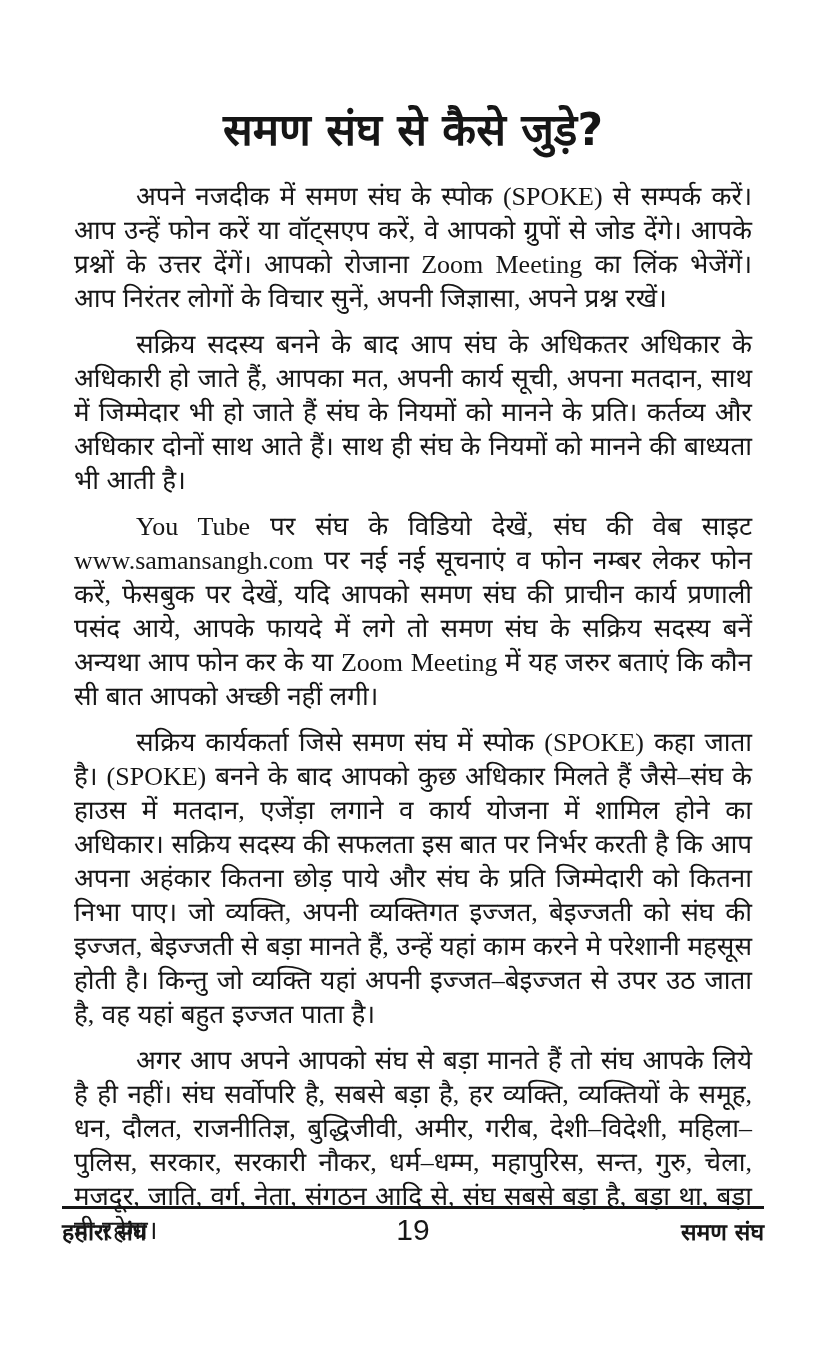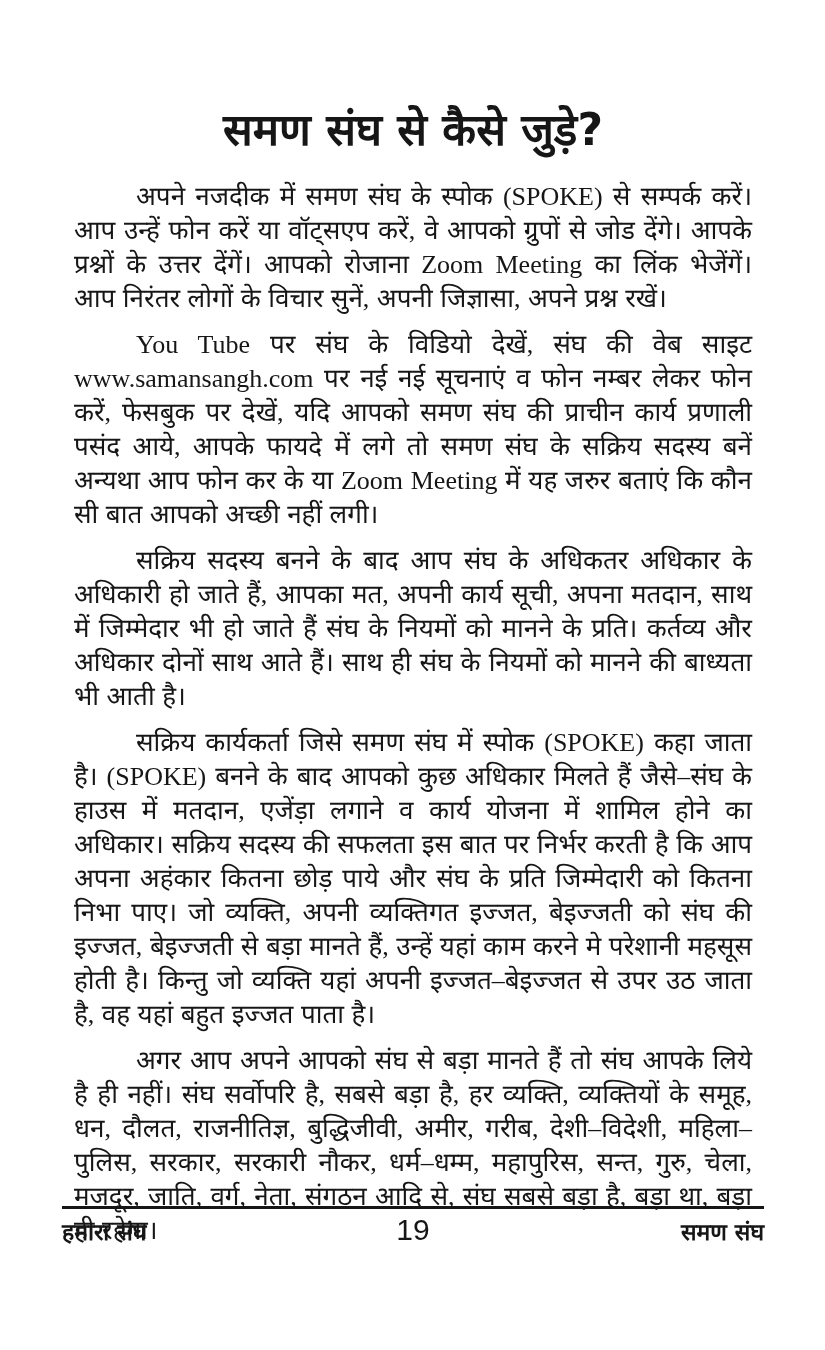--- a/index.html
+++ b/index.html
@@ -67,22 +67,22 @@
 </style>
 </head>
 <body>
 
 <div class="page">
 
   <h1 class="title">समण संघ से कैसे जुड़े?</h1>
 
   <div class="body-text">
     <p>अपने नजदीक में समण संघ के स्पोक (SPOKE) से सम्पर्क करें। आप उन्हें फोन करें या वॉट्सएप करें, वे आपको ग्रुपों से जोड देंगे। आपके प्रश्नों के उत्तर देंगें। आपको रोजाना Zoom Meeting का लिंक भेजेंगें। आप निरंतर लोगों के विचार सुनें, अपनी जिज्ञासा, अपने प्रश्न रखें।</p>
+    <p>सक्रिय सदस्य बनने के बाद आप संघ के अधिकतर अधिकार के अधिकारी हो जाते हैं, आपका मत, अपनी कार्य सूची, अपना मतदान, साथ में जिम्मेदार भी हो जाते हैं संघ के नियमों को मानने के प्रति। कर्तव्य और अधिकार दोनों साथ आते हैं। साथ ही संघ के नियमों को मानने की बाध्यता भी आती है।</p>
     <p>You Tube पर संघ के विडियो देखें, संघ की वेब साइट www.samansangh.com पर नई नई सूचनाएं व फोन नम्बर लेकर फोन करें, फेसबुक पर देखें, यदि आपको समण संघ की प्राचीन कार्य प्रणाली पसंद आये, आपके फायदे में लगे तो समण संघ के सक्रिय सदस्य बनें अन्यथा आप फोन कर के या Zoom Meeting में यह जरुर बताएं कि कौन सी बात आपको अच्छी नहीं लगी।</p>
-    <p>सक्रिय सदस्य बनने के बाद आप संघ के अधिकतर अधिकार के अधिकारी हो जाते हैं, आपका मत, अपनी कार्य सूची, अपना मतदान, साथ में जिम्मेदार भी हो जाते हैं संघ के नियमों को मानने के प्रति। कर्तव्य और अधिकार दोनों साथ आते हैं। साथ ही संघ के नियमों को मानने की बाध्यता भी आती है।</p>
     <p>सक्रिय कार्यकर्ता जिसे समण संघ में स्पोक (SPOKE) कहा जाता है। (SPOKE) बनने के बाद आपको कुछ अधिकार मिलते हैं जैसे–संघ के हाउस में मतदान, एजेंड़ा लगाने व कार्य योजना में शामिल होने का अधिकार। सक्रिय सदस्य की सफलता इस बात पर निर्भर करती है कि आप अपना अहंकार कितना छोड़ पाये और संघ के प्रति जिम्मेदारी को कितना निभा पाए। जो व्यक्ति, अपनी व्यक्तिगत इज्जत, बेइज्जती को संघ की इज्जत, बेइज्जती से बड़ा मानते हैं, उन्हें यहां काम करने मे परेशानी महसूस होती है। किन्तु जो व्यक्ति यहां अपनी इज्जत–बेइज्जत से उपर उठ जाता है, वह यहां बहुत इज्जत पाता है।</p>
     <p>अगर आप अपने आपको संघ से बड़ा मानते हैं तो संघ आपके लिये है ही नहीं। संघ सर्वोपरि है, सबसे बड़ा है, हर व्यक्ति, व्यक्तियों के समूह, धन, दौलत, राजनीतिज्ञ, बुद्धिजीवी, अमीर, गरीब, देशी–विदेशी, महिला–पुलिस, सरकार, सरकारी नौकर, धर्म–धम्म, महापुरिस, सन्त, गुरु, चेला, मजदूर, जाति, वर्ग, नेता, संगठन आदि से, संघ सबसे बड़ा है, बड़ा था, बड़ा ही रहेगा।</p>
   </div>
 
   <div class="footer">
     <div class="footer-row">
       <span class="f-left">हमारा संघ</span>
       <span class="f-center">19</span>
       <span class="f-right">समण संघ</span>
     </div>

